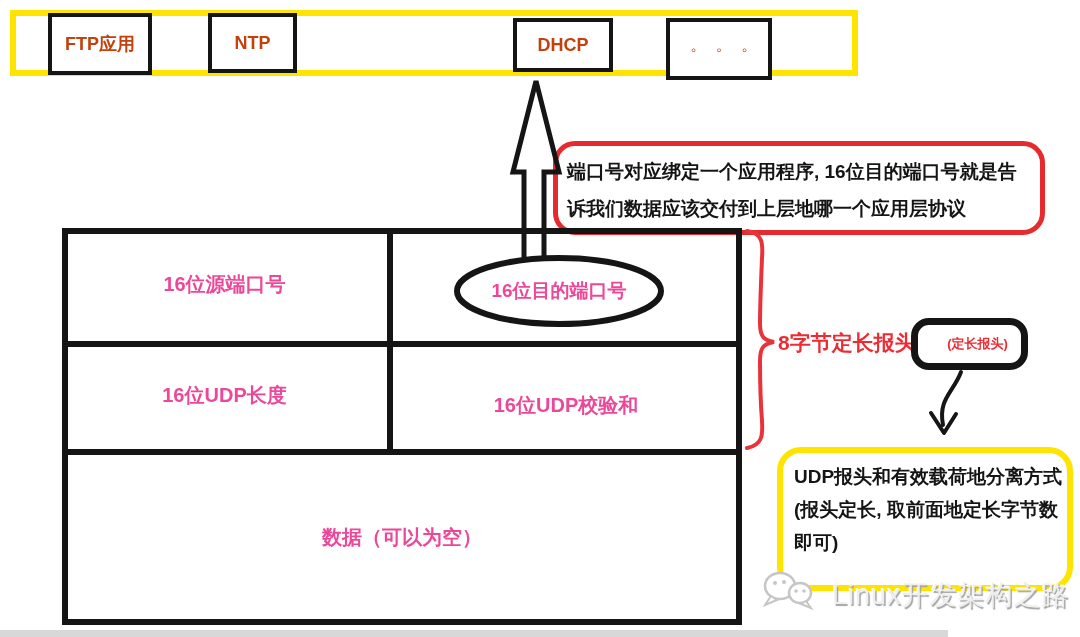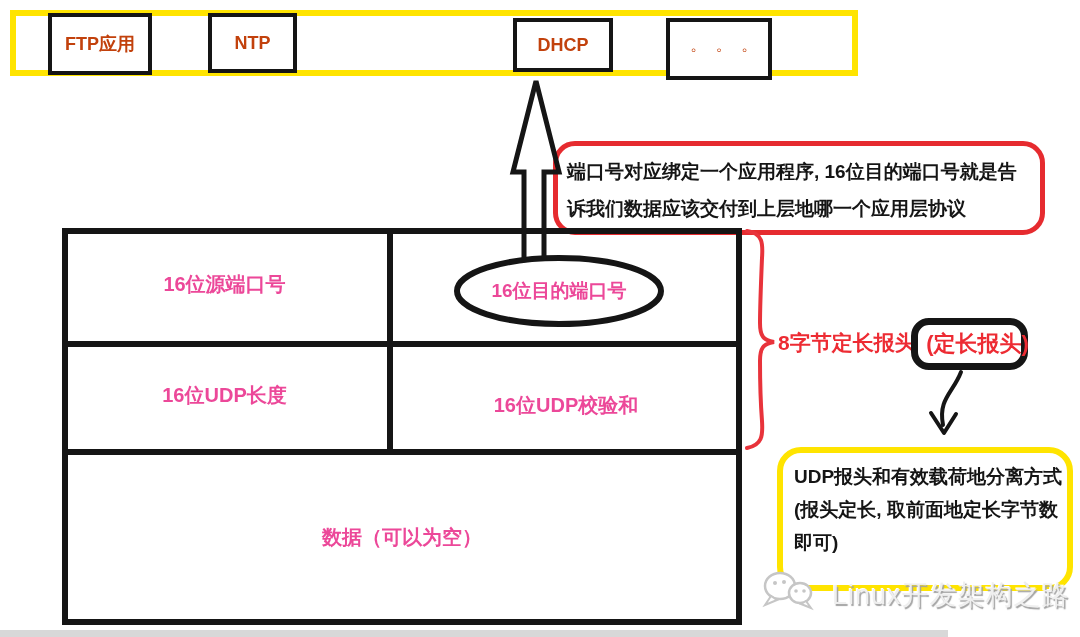--- a/index.html
+++ b/index.html
@@ -59,21 +59,21 @@
 
   
   .brace-label {
     left:778px; top:331px; height:24px; line-height:24px;
     color:#ED2B33; font-weight:bold; font-size:21px; white-space:nowrap;
   }
   .badge {
     left:911px; top:318px; width:117px; height:52px;
     border:7px solid #151515; border-radius:18px; background:#ffffff;
     display:flex; align-items:center; justify-content:center;
-    color:#ED2B33; font-weight:bold; font-size:22px; white-space:nowrap;padding-left:16px;
+    color:#ED2B33; font-weight:bold; font-size:13px; white-space:nowrap;padding-left:16px;
   }
 
   
   .sep-note {
     left:777px; top:447px; width:296px; height:144px;
     border:6px solid #FFE400; border-radius:24px; background:#ffffff;
     padding:7px 11px 0 11px;
   }
   .sep-note .ln {
     font-size:19px; font-weight:bold; line-height:33px;

